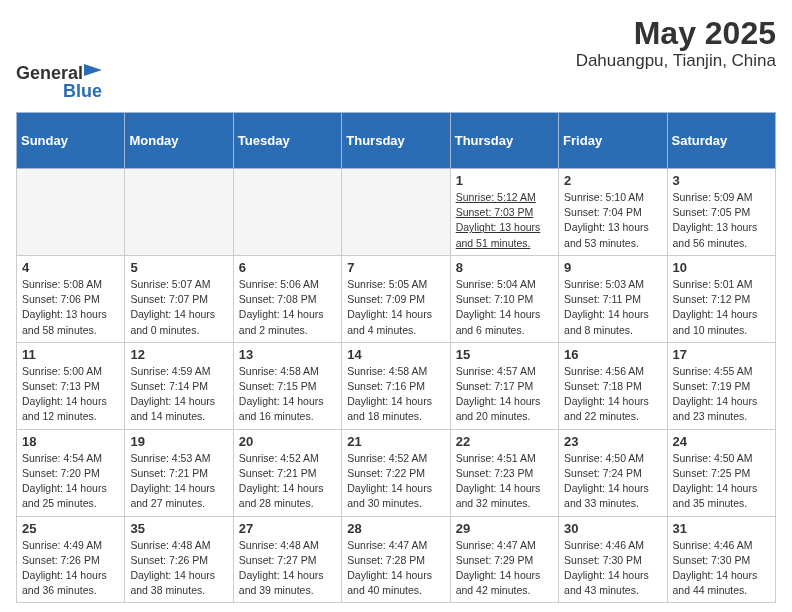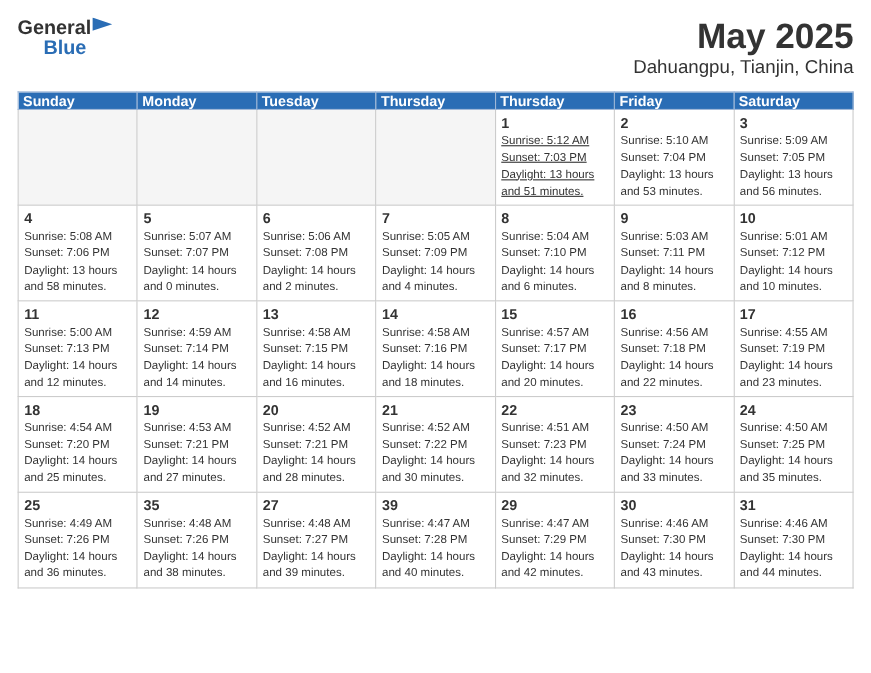--- a/index.html
+++ b/index.html
@@ -12,21 +12,22 @@
     }
     .header {
       display: flex;
       justify-content: space-between;
       align-items: flex-start;
       margin-bottom: 12px;
     }
     .logo {
       display: flex;
       flex-direction: column;
-      align-items: center;
+      align-items: flex-end;
+      margin-top: 48px;
     }
     .logo-general {
       font-size: 18px;
       font-weight: bold;
       color: #333;
       line-height: 1;
     }
     .logo-blue {
       font-size: 18px;
       font-weight: bold;
@@ -49,21 +50,21 @@
     }
     .calendar {
       width: 100%;
       border-collapse: collapse;
     }
     .calendar thead tr th {
       background: #2a6db5;
       color: #fff;
       font-size: 13px;
       font-weight: bold;
-      padding: 0 4px;
+      padding: 20px 4px;
       text-align: left;
       border: 1px solid #a0b8d8;
     }
     .calendar tbody tr td {
       vertical-align: top;
       border: 1px solid #ccc;
       padding: 4px 5px;
       width: calc(100% / 7);
       min-height: 80px;
       font-size: 11px;
@@ -314,21 +315,21 @@
 and 38 minutes.</div>
         </td>
         <td>
           <span class="day-number">27</span>
           <div class="day-info" style="white-space: pre-line;">Sunrise: 4:48 AM
 Sunset: 7:27 PM
 Daylight: 14 hours
 and 39 minutes.</div>
         </td>
         <td>
-          <span class="day-number">39</span>
+          <span class="day-number">28</span>
           <div class="day-info" style="white-space: pre-line;">Sunrise: 4:47 AM
 Sunset: 7:28 PM
 Daylight: 14 hours
 and 40 minutes.</div>
         </td>
         <td>
           <span class="day-number">29</span>
           <div class="day-info" style="white-space: pre-line;">Sunrise: 4:47 AM
 Sunset: 7:29 PM
 Daylight: 14 hours

